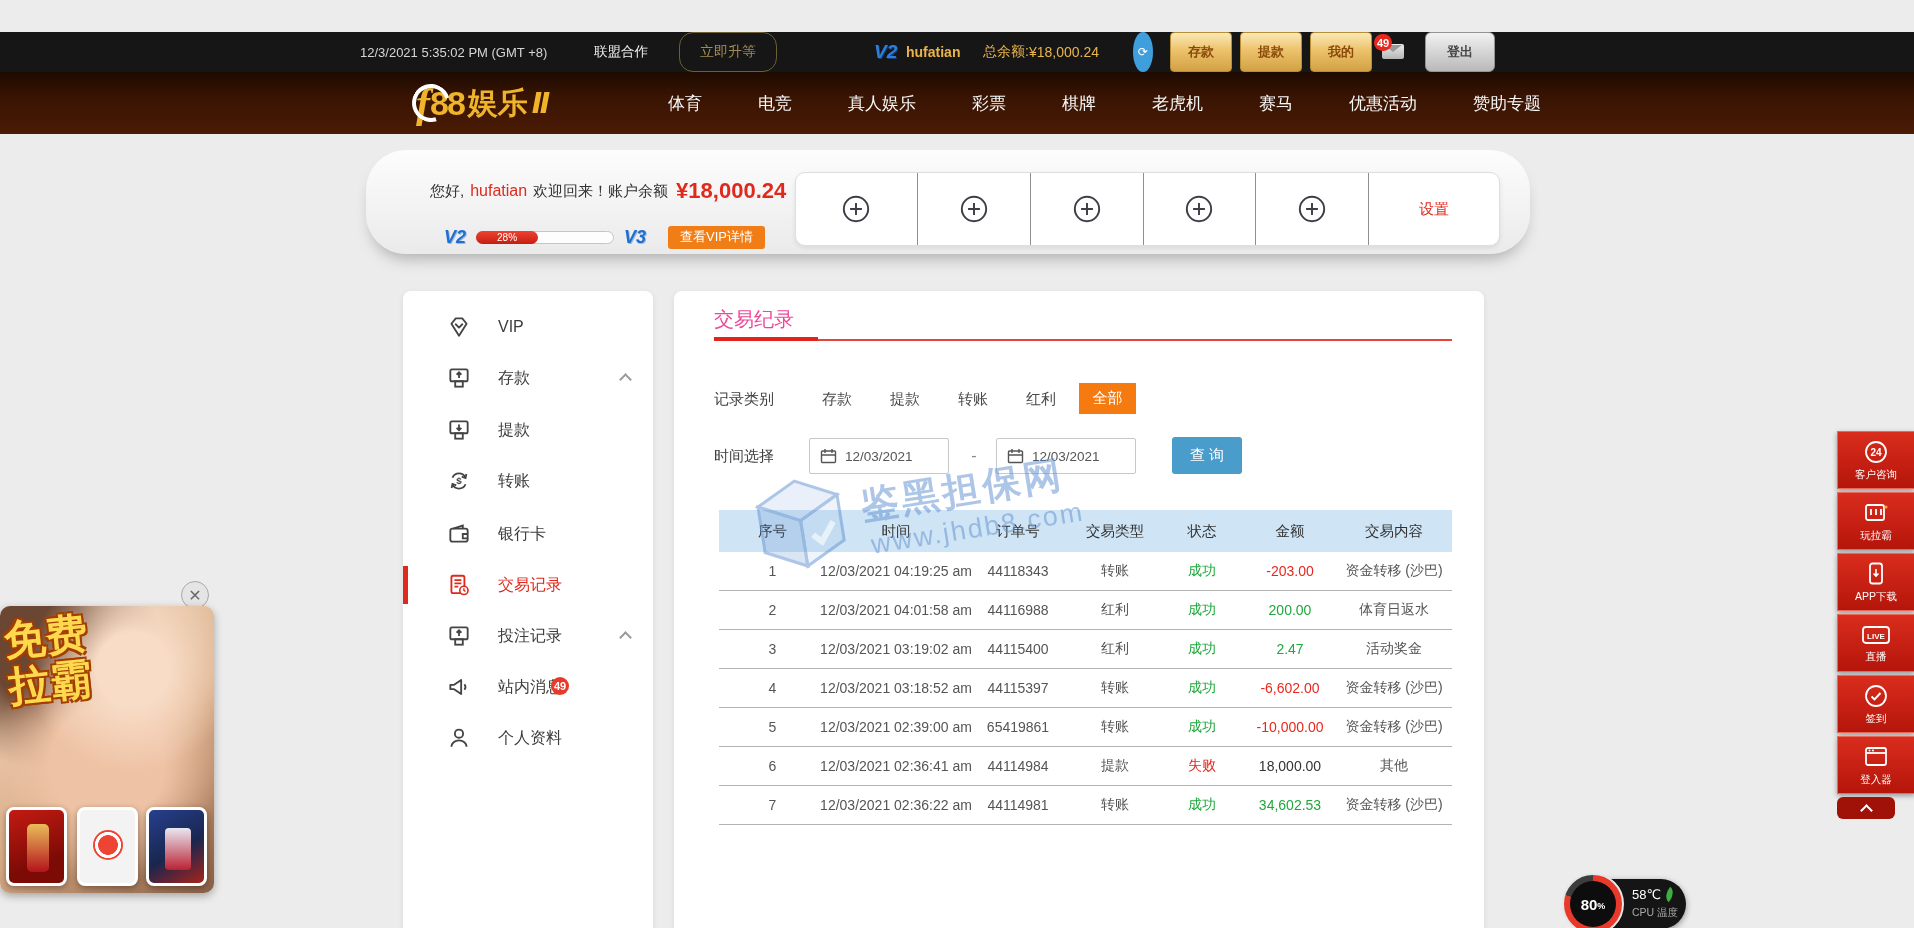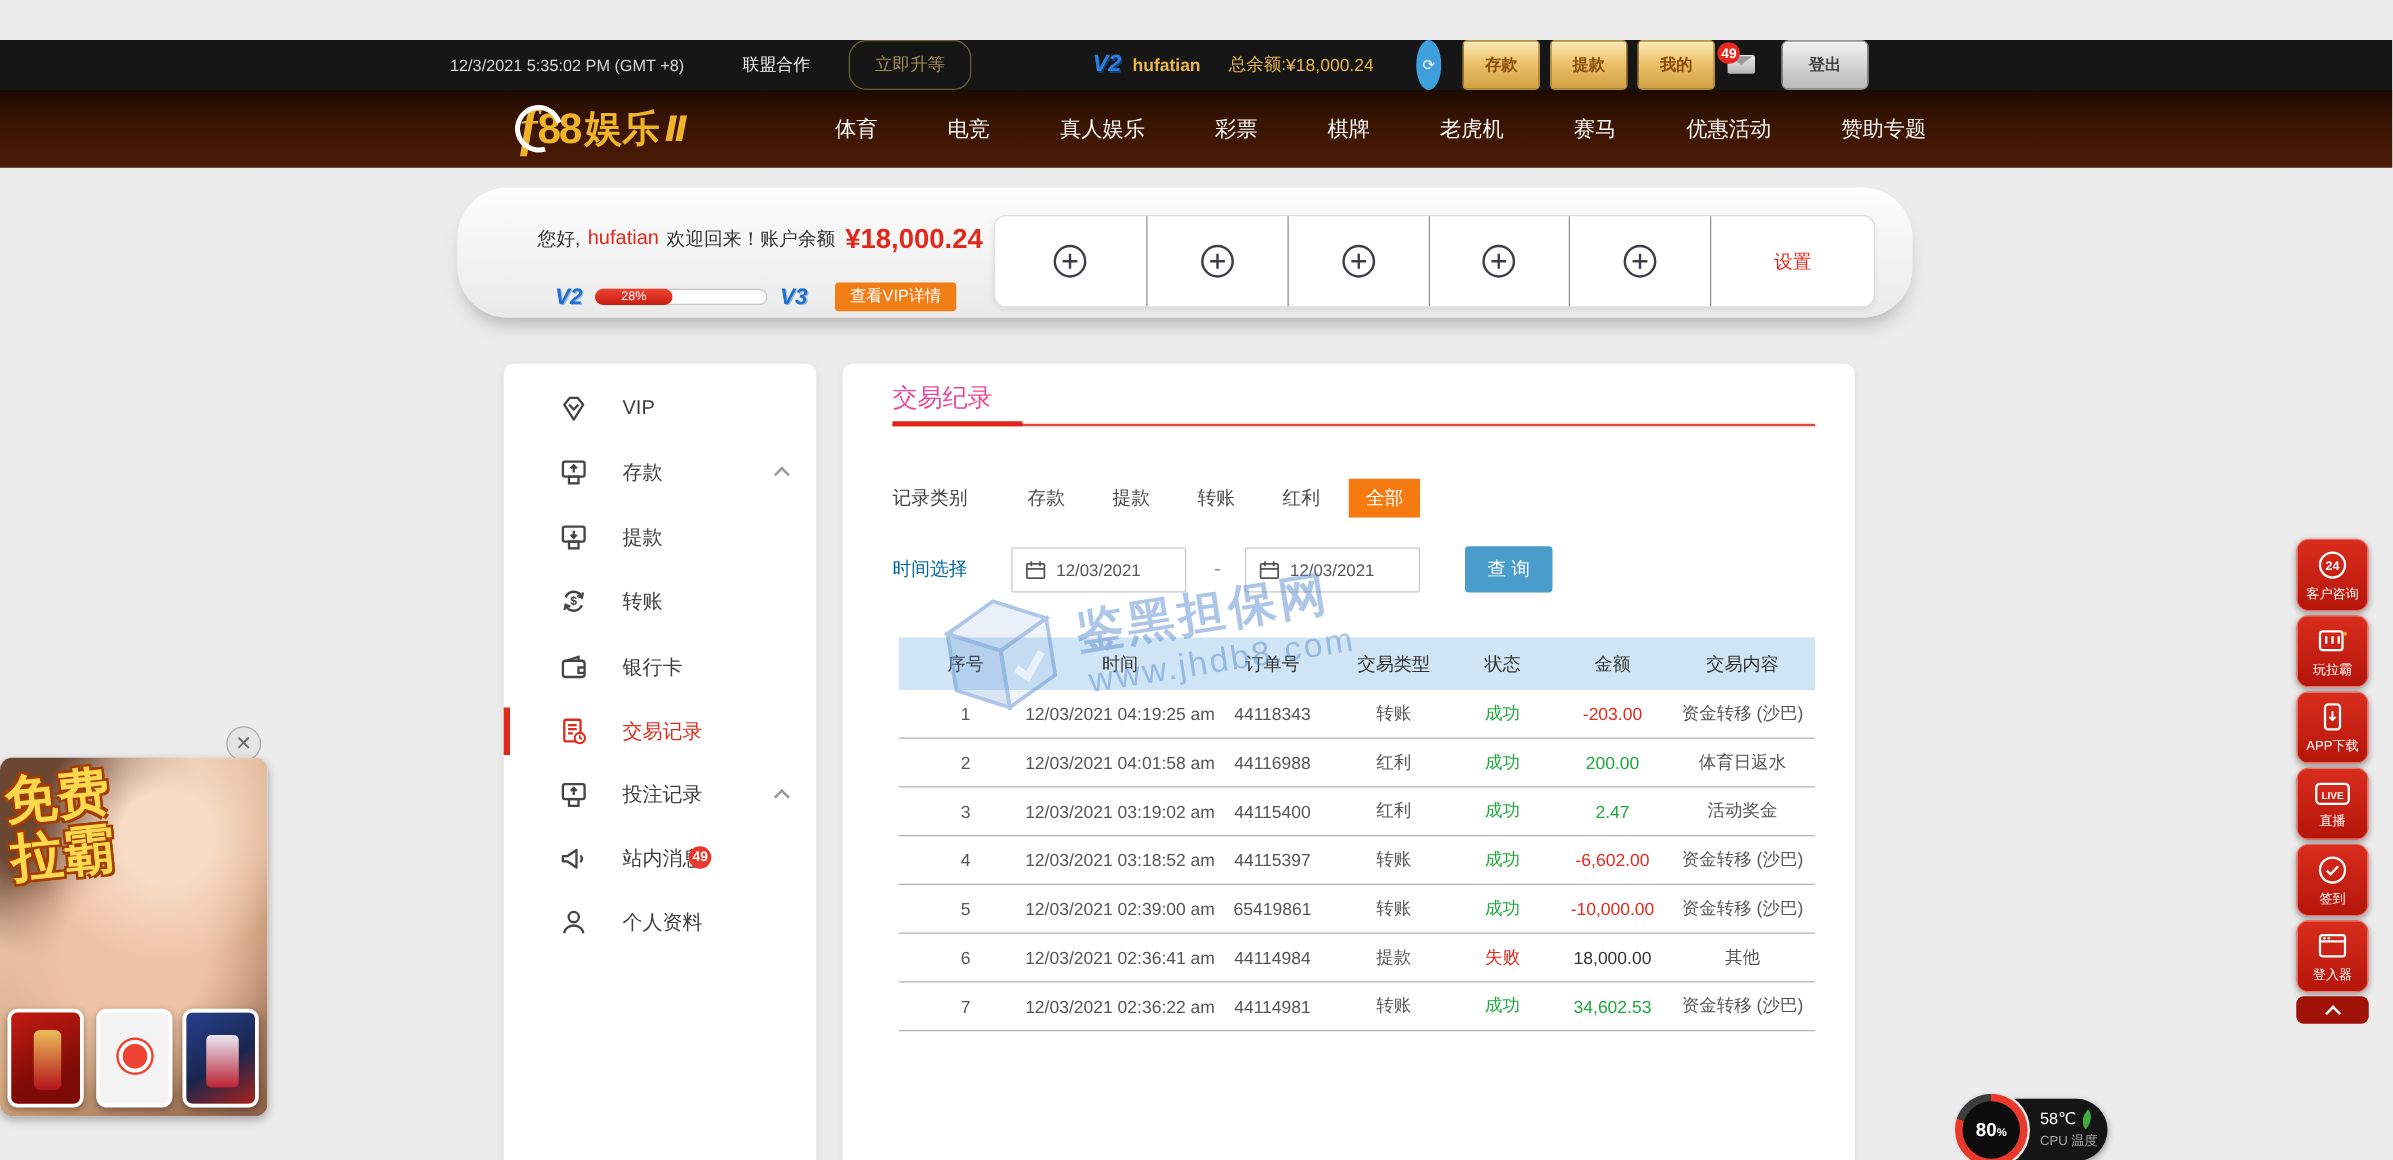--- a/index.html
+++ b/index.html
@@ -80,21 +80,21 @@
   .tabtitle{position:absolute;left:40px;top:14px;height:28px;line-height:28px;color:#ec4899;font-size:20px;cursor:pointer;}
   .tabline-thick{position:absolute;left:40px;top:46px;width:104px;height:4px;background:#e1251b;}
   .tabline-thin{position:absolute;left:40px;top:48px;width:738px;height:2px;background:#e1251b;opacity:.85;}
   .filterrow{position:absolute;left:0;top:92px;width:810px;height:31px;}
   .flabel{position:absolute;left:40px;line-height:31px;font-size:15px;color:#404040;}
   .fopts{position:absolute;left:148px;display:flex;gap:38px;line-height:31px;}
   .fopt{font-size:15px;color:#4a4a4a;cursor:pointer;}
   .fall{position:absolute;left:405px;top:0;width:57px;height:31px;background:#f57a10;color:#fff;font-size:15px;
     display:flex;align-items:center;justify-content:center;cursor:pointer;}
   .daterow{position:absolute;left:0;top:146px;width:810px;height:38px;}
-  .dlabel{position:absolute;left:40px;line-height:38px;font-size:15px;color:#0369a1;}
+  .dlabel{position:absolute;left:40px;line-height:38px;font-size:15px;color:#404040;}
   .dinput{position:absolute;top:1px;width:140px;height:36px;border:1px solid #c8c8c8;border-radius:2px;background:#fff;
     display:flex;align-items:center;padding-left:10px;gap:8px;font-size:13.5px;color:#555;cursor:pointer;}
   .din1{left:135px;} .din2{left:322px;}
   .ddash{position:absolute;left:288px;width:24px;text-align:center;line-height:38px;color:#888;}
   .dsearch{position:absolute;left:498px;top:0;width:70px;height:37px;background:#4a9ccb;border-radius:3px;color:#fff;
     font-size:15px;display:flex;align-items:center;justify-content:center;cursor:pointer;}
 
   .table{position:absolute;left:45px;top:219px;width:733px;}
   .thead,.trow{display:grid;grid-template-columns:107px 140px 104px 90px 84px 92px 116px;}
   .thead{background:#cfe4f4;height:42px;}
@@ -105,21 +105,21 @@
   .trow .neg{color:#e8281e;} .trow .pos{color:#1fa83c;} .trow .plain{color:#333;}
 
   
   .wm{position:absolute;left:757px;top:415px;width:440px;height:150px;transform:rotate(-9deg);opacity:.5;
     pointer-events:none;color:#5e8fd0;}
   .wm .wm-title{position:absolute;left:108px;top:16px;font-size:38px;font-weight:bold;letter-spacing:3px;}
   .wm .wm-url{position:absolute;left:112px;top:66px;font-size:27px;letter-spacing:2px;}
 
   
   .fmenu{position:absolute;left:1837px;top:399px;width:58px;}
-  .fbtn{width:58px;height:58px;border-radius:10px;margin-bottom:3px;background:linear-gradient(180deg,#d92d1d,#b5150a);
+  .fbtn{width:78px;height:58px;border-radius:0;margin-bottom:3px;background:linear-gradient(180deg,#d92d1d,#b5150a);
     box-shadow:0 2px 5px rgba(0,0,0,.35);display:flex;flex-direction:column;align-items:center;justify-content:center;
     gap:3px;cursor:pointer;border:1px solid #e86a5c;}
   .fbtn span{color:#fff;font-size:10.5px;white-space:nowrap;}
   .fchev{width:58px;height:22px;border-radius:6px;background:#a01108;display:flex;align-items:center;justify-content:center;cursor:pointer;}
   .fchev i{width:9px;height:9px;border-left:2px solid #fff;border-top:2px solid #fff;transform:rotate(45deg);margin-top:4px;}
 
   
   .cpu{position:absolute;left:1580px;top:847px;width:106px;height:50px;background:#151515;border-radius:26px;
     box-shadow:0 2px 6px rgba(0,0,0,.4);}
   .gauge{position:absolute;left:-18px;top:-6px;width:62px;height:62px;border-radius:50%;border:2px solid #e6e6e6;

